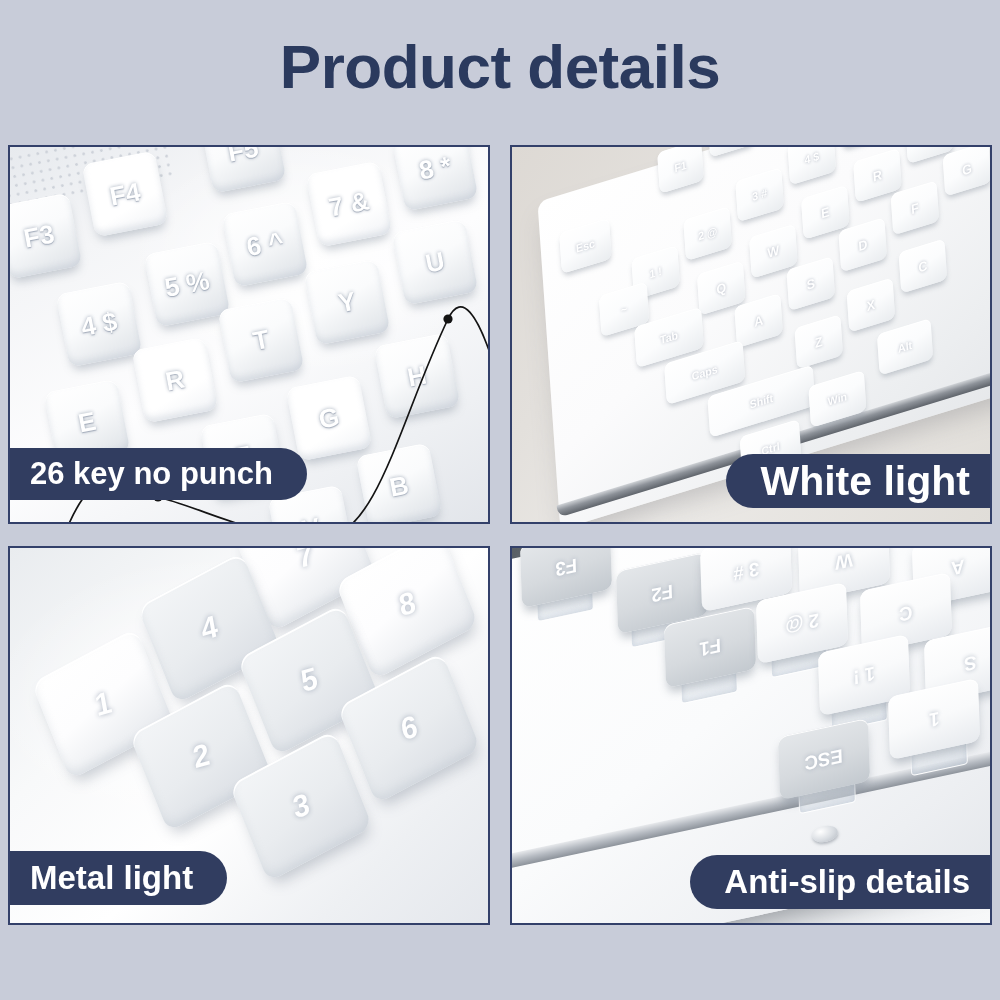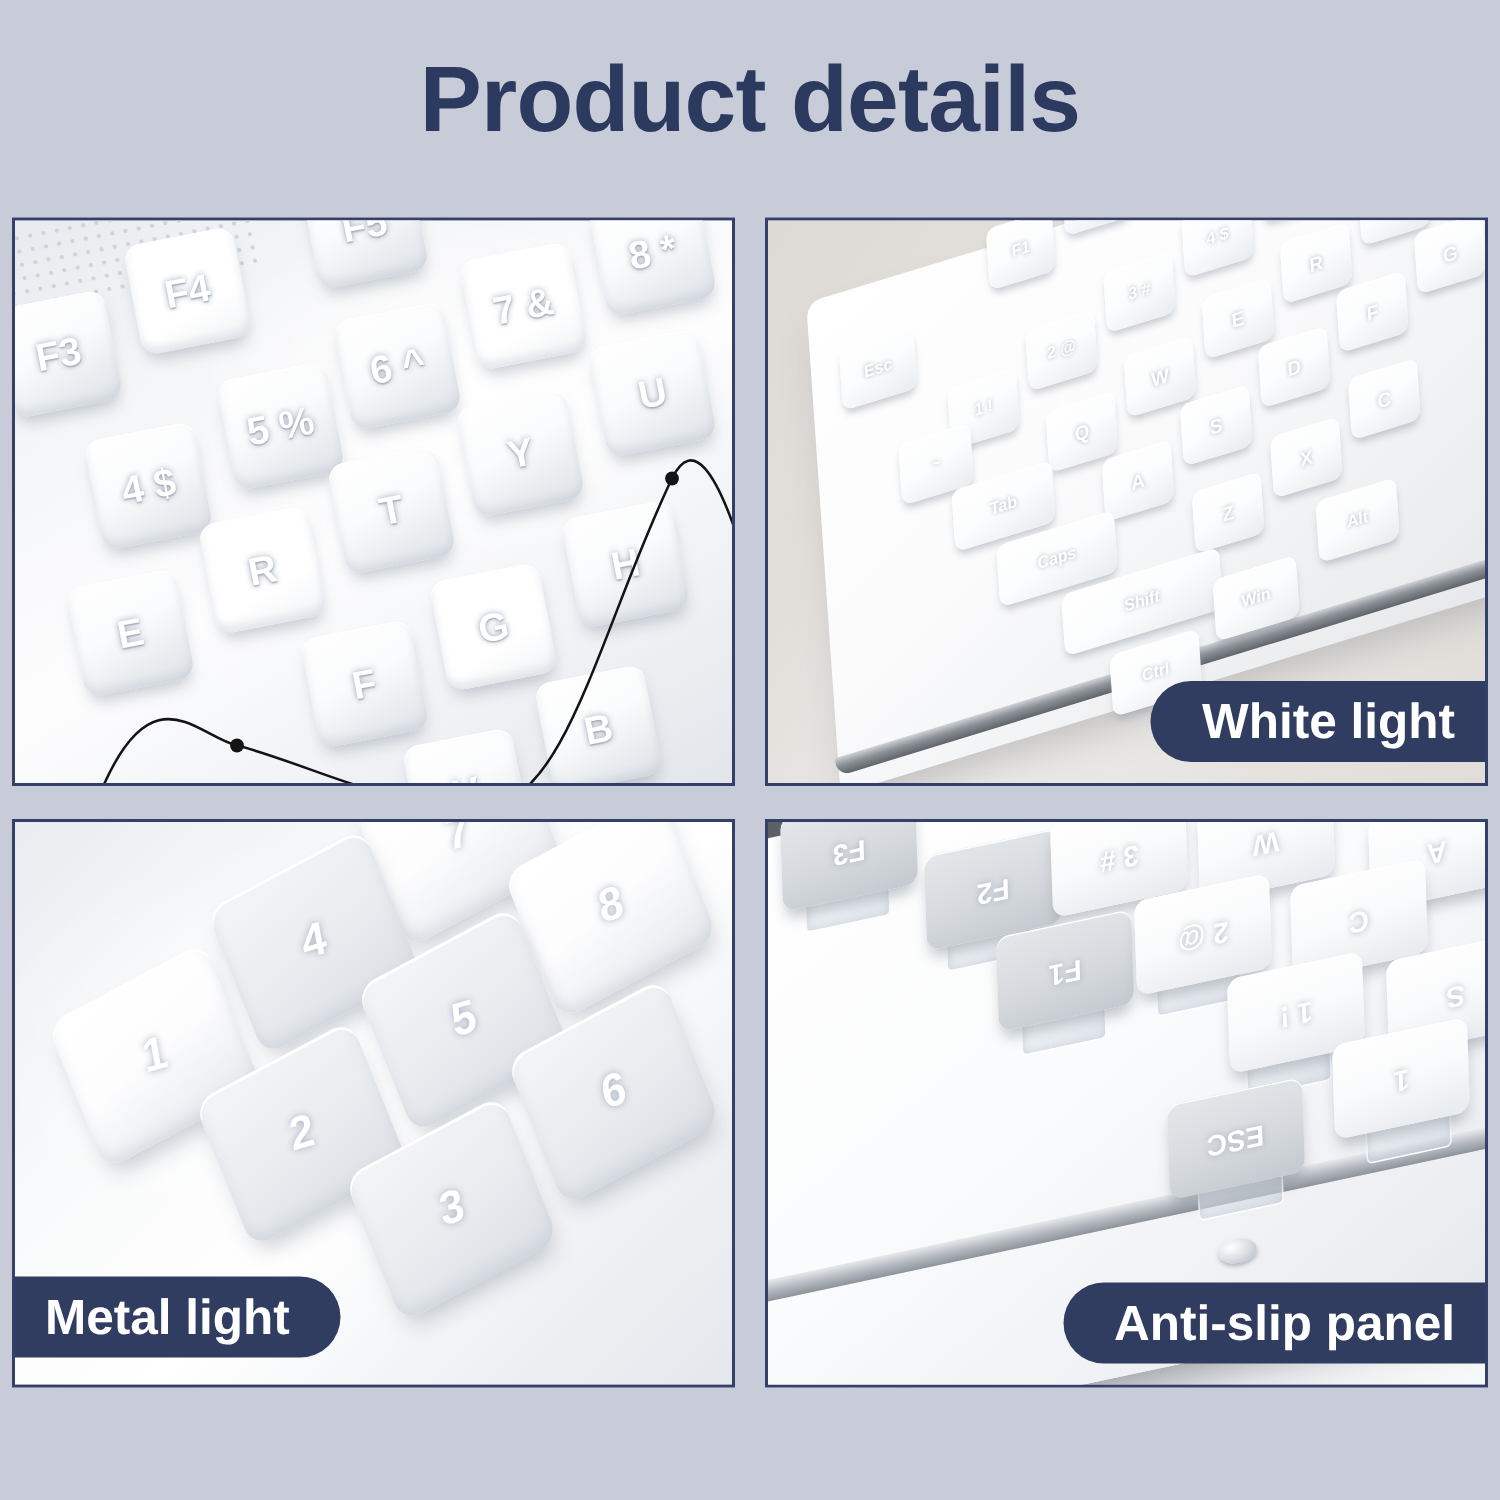--- a/index.html
+++ b/index.html
@@ -192,21 +192,21 @@
     border-radius:0 28px 28px 0;
     padding-left:22px;padding-right:34px;
   }
   .badge-right{
     right:-2px;
     border-radius:28px 0 0 28px;
     padding-left:34px;padding-right:22px;
     justify-content:flex-end;
   }
   .b26   {bottom:22px;height:52px;font-size:31px;}
-  .bwhite{bottom:14px;height:54px;font-size:33px;}
+  .bwhite{bottom:14px;height:54px;font-size:41px;}
   .bmetal{bottom:18px;height:54px;font-size:33px;}
   .banti {bottom:14px;height:54px;font-size:33px;}
 </style>
 </head>
 <body>
 
 <div class="page-title">Product details</div>
 
 <div class="grid">
 
@@ -269,20 +269,23 @@
       <div class="p1cap dim" style="left:264px;top:344px;">
           <span class="lbl">V</span>
         </div>
 
       <svg class="curve" viewBox="0 0 482 379">
         <path d="M 58 379 C 92 300 122 344 148 350 C 196 362 262 398 318 390 C 368 383 392 268 438 172 C 452 143 468 170 482 212" fill="none" stroke="#141414" stroke-width="1.7"></path>
         <circle cx="148" cy="350" r="4.6" fill="#141414"></circle>
         <circle cx="318" cy="390" r="4.6" fill="#141414"></circle>
         <circle cx="438" cy="172" r="4.6" fill="#141414"></circle>
       </svg>
+    </div>
+    <div class="badge badge-left b26">
+      <span>26 key no punch</span>
     </div>
   </div>
 
   <div class="panel p-tr">
     <div class="photo">
       <div class="pl2-bg"></div>
       <div class="kbd2">
         <div class="plate2"></div>
         <div class="plate2edge"></div>
 
@@ -456,17 +459,17 @@
       <div class="c4 grey" style="left:266px;top:180px;">
           <span class="lbl">ESC</span>
         </div>
       <div class="c4" style="left:376px;top:140px;">
           <span class="lbl">1</span>
         </div>
 
       <div class="foot4" style="left:300px;top:278px;"></div>
     </div>
     <div class="badge badge-right banti">
-      <span>Anti-slip panel</span>
+      <span>Anti-slip details</span>
     </div>
   </div>
 
 </div>
 
 </body></html>

